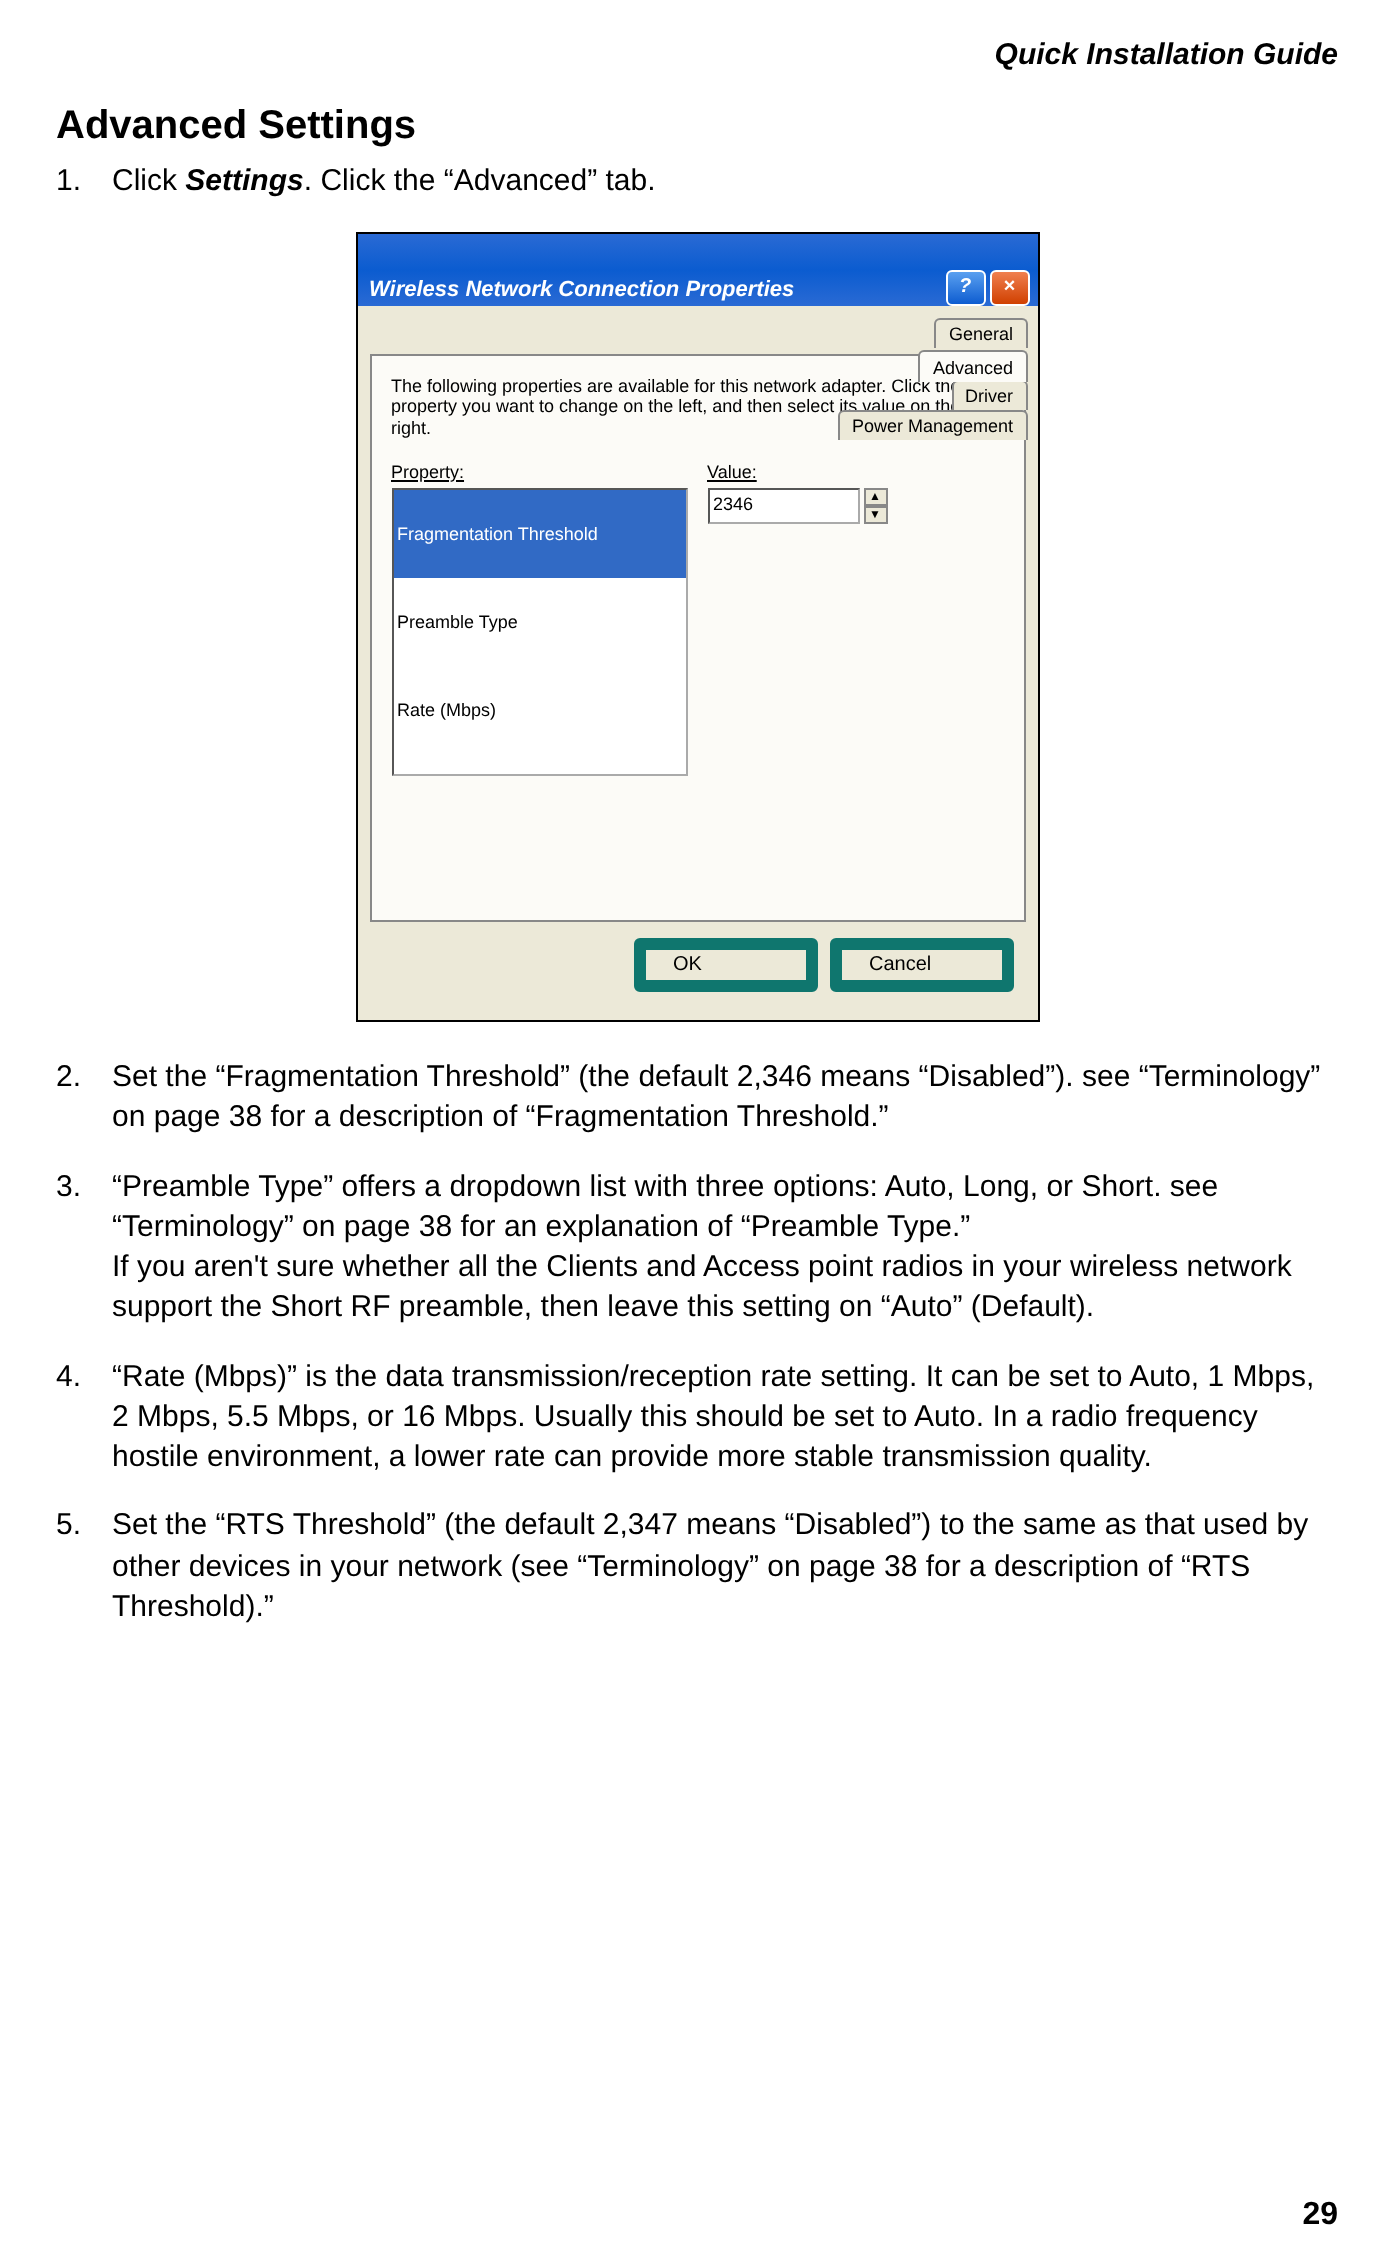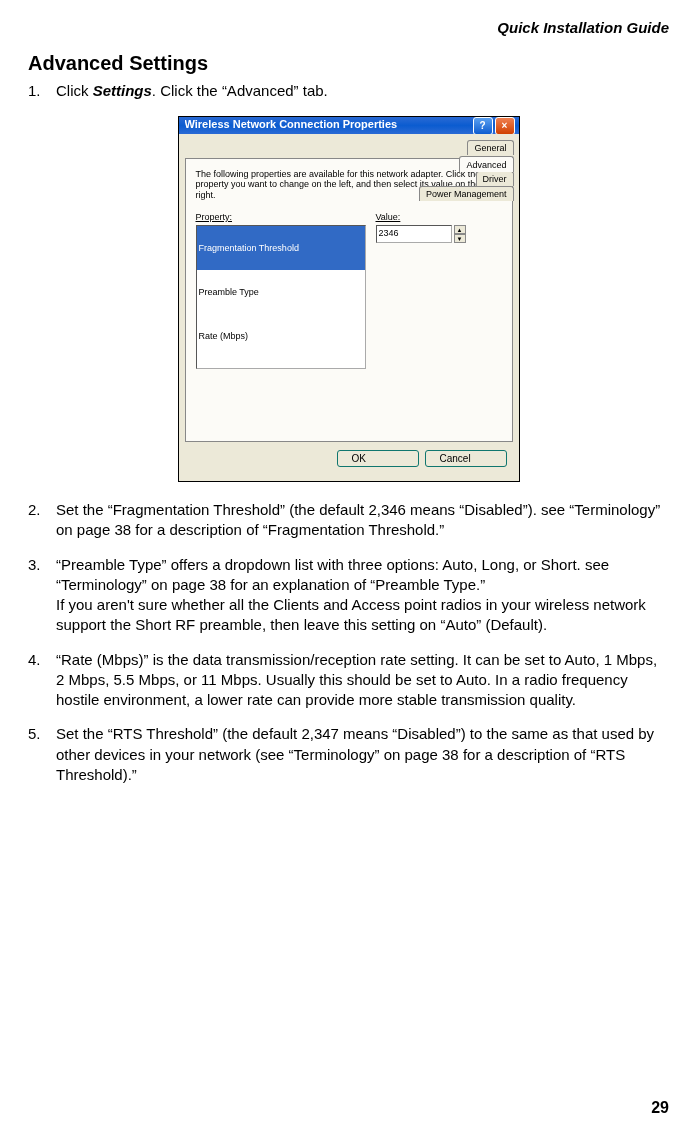--- a/index.html
+++ b/index.html
@@ -45,28 +45,29 @@
   .em { font-style: italic; font-weight: bold; }
   .figure {
     width: 340px;
     margin: 6px auto 18px auto;
     border: 1px solid #000;
     background: #ece9d8;
     font-family: Tahoma, sans-serif;
     font-size: 10px;
   }
   .titlebar {
-    height: 17px;
+    height: 36px;
     background: linear-gradient(to bottom, #2a6ad4 0%, #0b5cd0 50%, #2a6ad4 100%);
     display: flex;
-    align-items: flex-start;
+    align-items: flex-end;
     padding: 0 4px 0 6px;
     color: #fff;
     font-weight: bold;
     font-size: 11px;
+    font-style: italic;
   }
   .titlebar .title-text { flex: 1; overflow:hidden; white-space:nowrap;}
   .tb-btn {
     width: 18px; height: 16px;
     margin-left: 2px;
     border: 1px solid #fff;
     border-radius: 3px;
     display:flex; align-items:center; justify-content:center;
     font-size: 10px;
   }
@@ -110,21 +111,21 @@
     background:#fcfbf7;
     padding:10px 10px 12px 10px;
     min-height:260px;
   }
   .instruction {
     font-size:9px;
     margin-bottom:10px;
     line-height:1.2;
   }
   .cols { display:flex; gap:0; }
-  .col-left { width: 170px; }
+  .col-left { width: 148px; }
   .col-right { flex:1; margin-left:10px;}
   .lbl { font-size:9px; margin-bottom:2px;}
   .listbox {
     border: 1px inset #aaa;
     background:#fff;
     height: 142px;
     font-size:9px;
     overflow:hidden;
   }
   .listbox .item { padding:16px 2px; white-space:nowrap; }
@@ -139,21 +140,21 @@
     width:12px;
   }
   .spin-btn {
     flex:1; border:1px solid #888; background:#ece9d8;
     font-size:6px; line-height:1; display:flex; align-items:center; justify-content:center;
   }
   .winbuttons {
     display:flex; justify-content:flex-end; gap:6px;
     padding:8px 6px 8px 6px;
   }
-  .wbtn { border:1px solid #0f766e; border-radius:3px; background:#ece9d8; font-size:10px; padding:1px 14px; min-width:52px;}
+  .wbtn { border:6px solid #0f766e; border-radius:3px; background:#ece9d8; font-size:10px; padding:1px 14px; min-width:52px;}
   .page-num {
     position:absolute;
     bottom:12px;
     right:28px;
     font-weight:bold;
     font-size:16px;
   }
 </style>
 </head>
 <body>
@@ -218,21 +219,21 @@
   </div>
 
   <div class="step">
     <div class="num">3.</div>
     <div class="bod" style="white-space:pre-line">“Preamble Type” offers a dropdown list with three options: Auto, Long, or Short. see “Terminology” on page 38 for an explanation of “Preamble Type.”
 If you aren't sure whether all the Clients and Access point radios in your wireless network support the Short RF preamble, then leave this setting on “Auto” (Default).</div>
   </div>
 
   <div class="step">
     <div class="num">4.</div>
-    <div class="bod">“Rate (Mbps)” is the data transmission/reception rate setting. It can be set to Auto, 1 Mbps, 2 Mbps, 5.5 Mbps, or 11 Mbps. Usually this should be set to Auto. In a radio frequency hostile environment, a lower rate can provide more stable transmission quality.</div>
+    <div class="bod">“Rate (Mbps)” is the data transmission/reception rate setting. It can be set to Auto, 1 Mbps, 2 Mbps, 5.5 Mbps, or 16 Mbps. Usually this should be set to Auto. In a radio frequency hostile environment, a lower rate can provide more stable transmission quality.</div>
   </div>
 
   <div class="step">
     <div class="num">5.</div>
     <div class="bod">Set the “RTS Threshold” (the default 2,347 means “Disabled”) to the same as that used by other devices in your network (see “Terminology” on page 38 for a description of “RTS Threshold).”</div>
   </div>
 </div>
 
 <div class="page-num">29</div>
 

